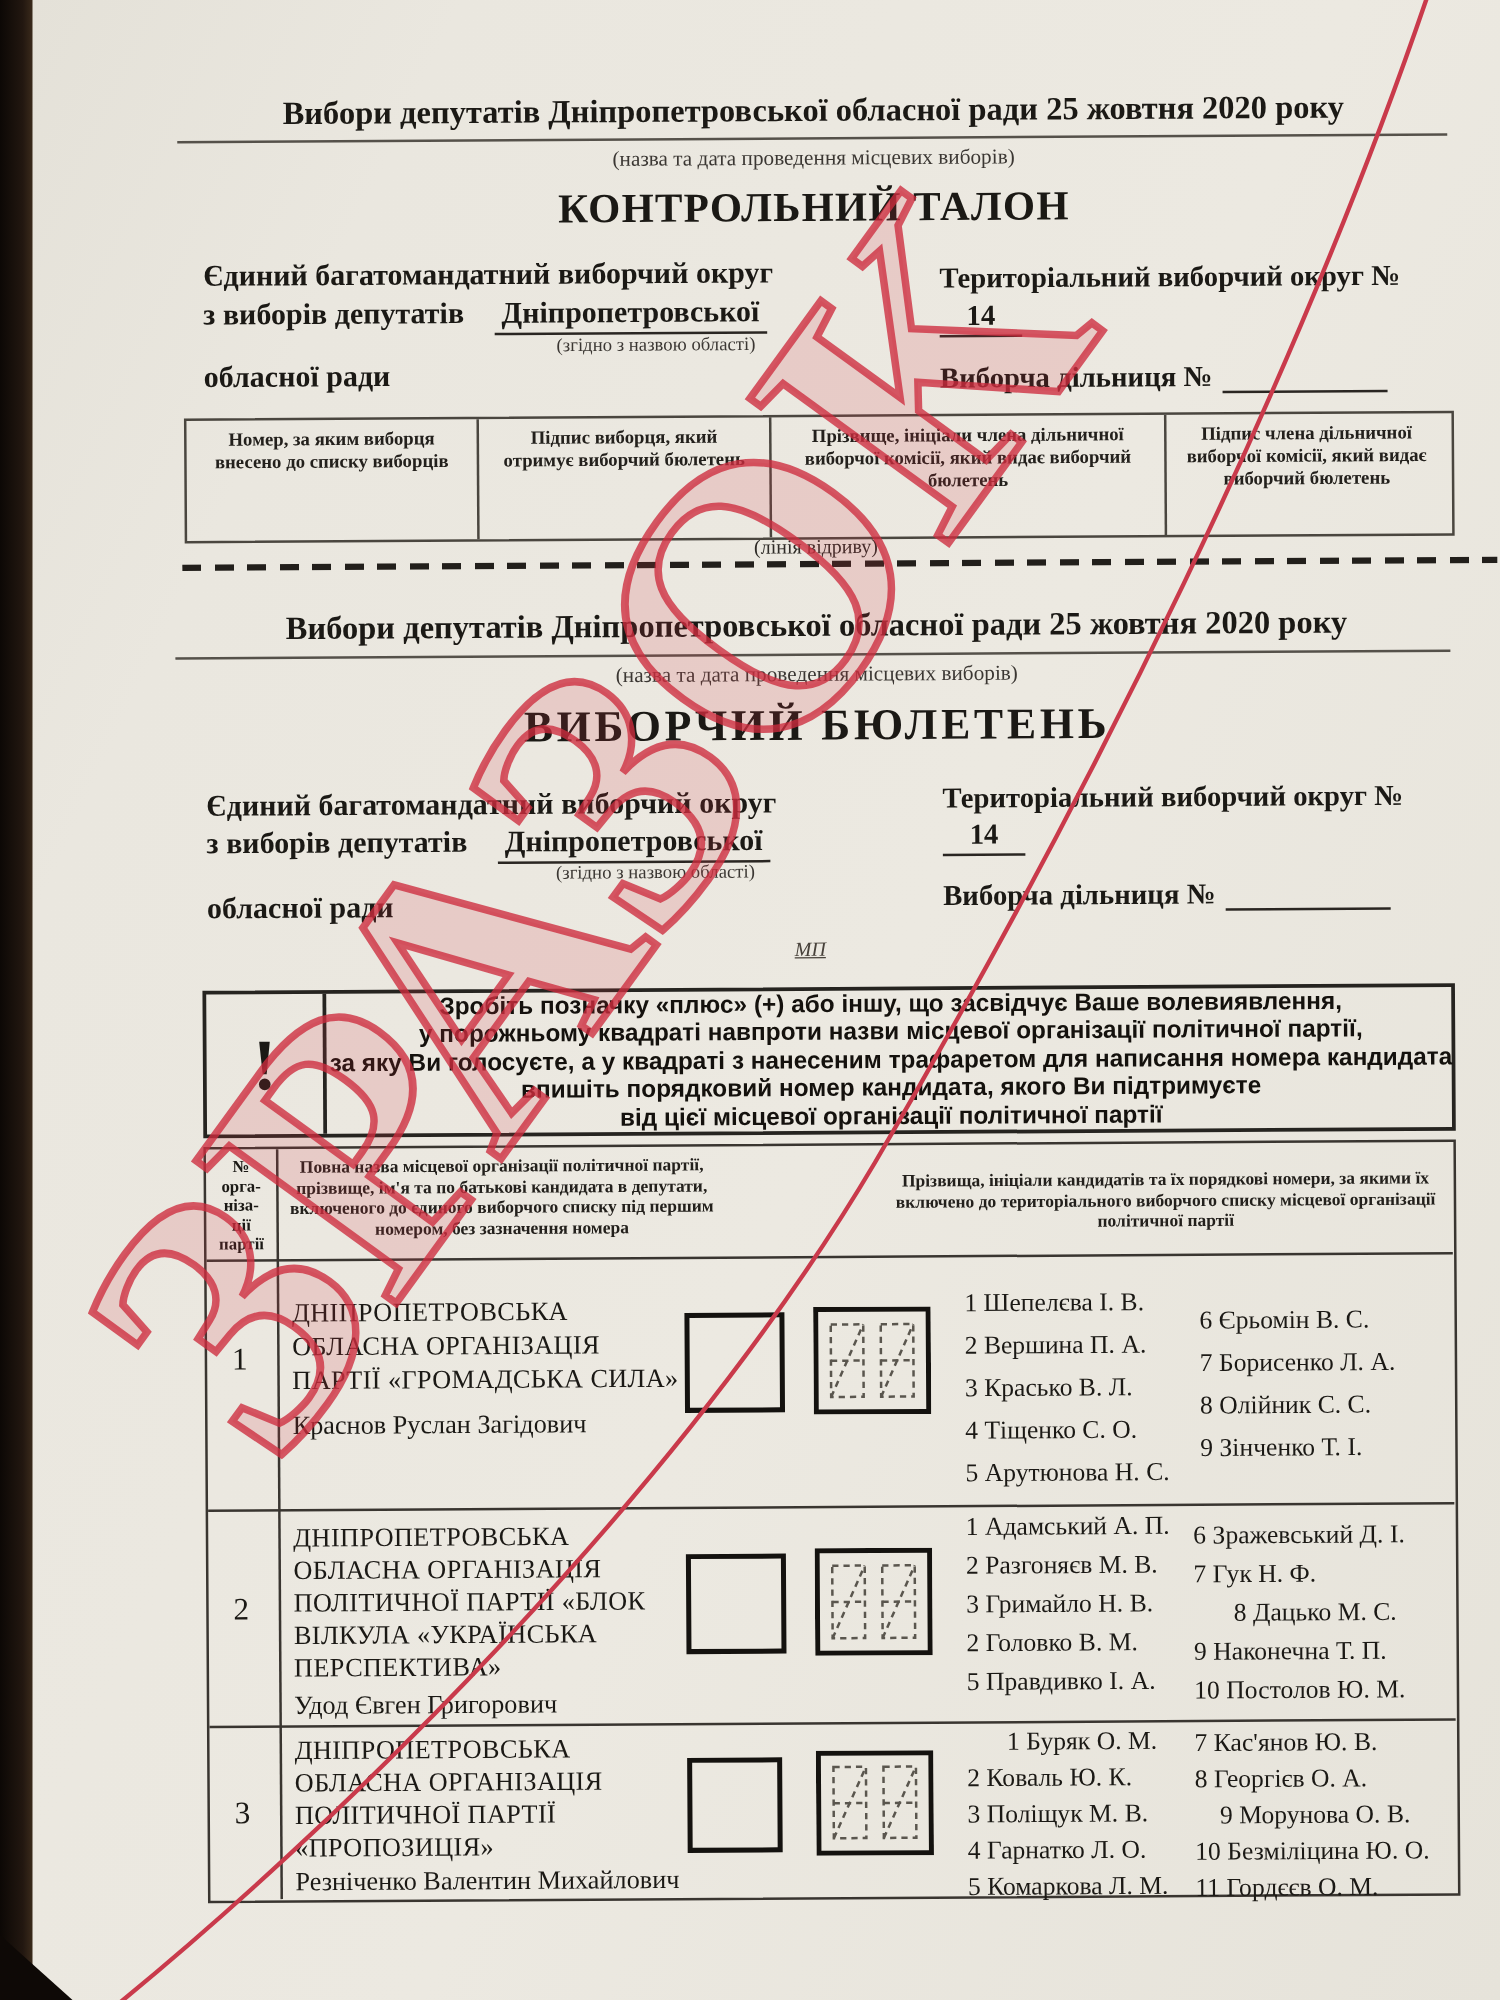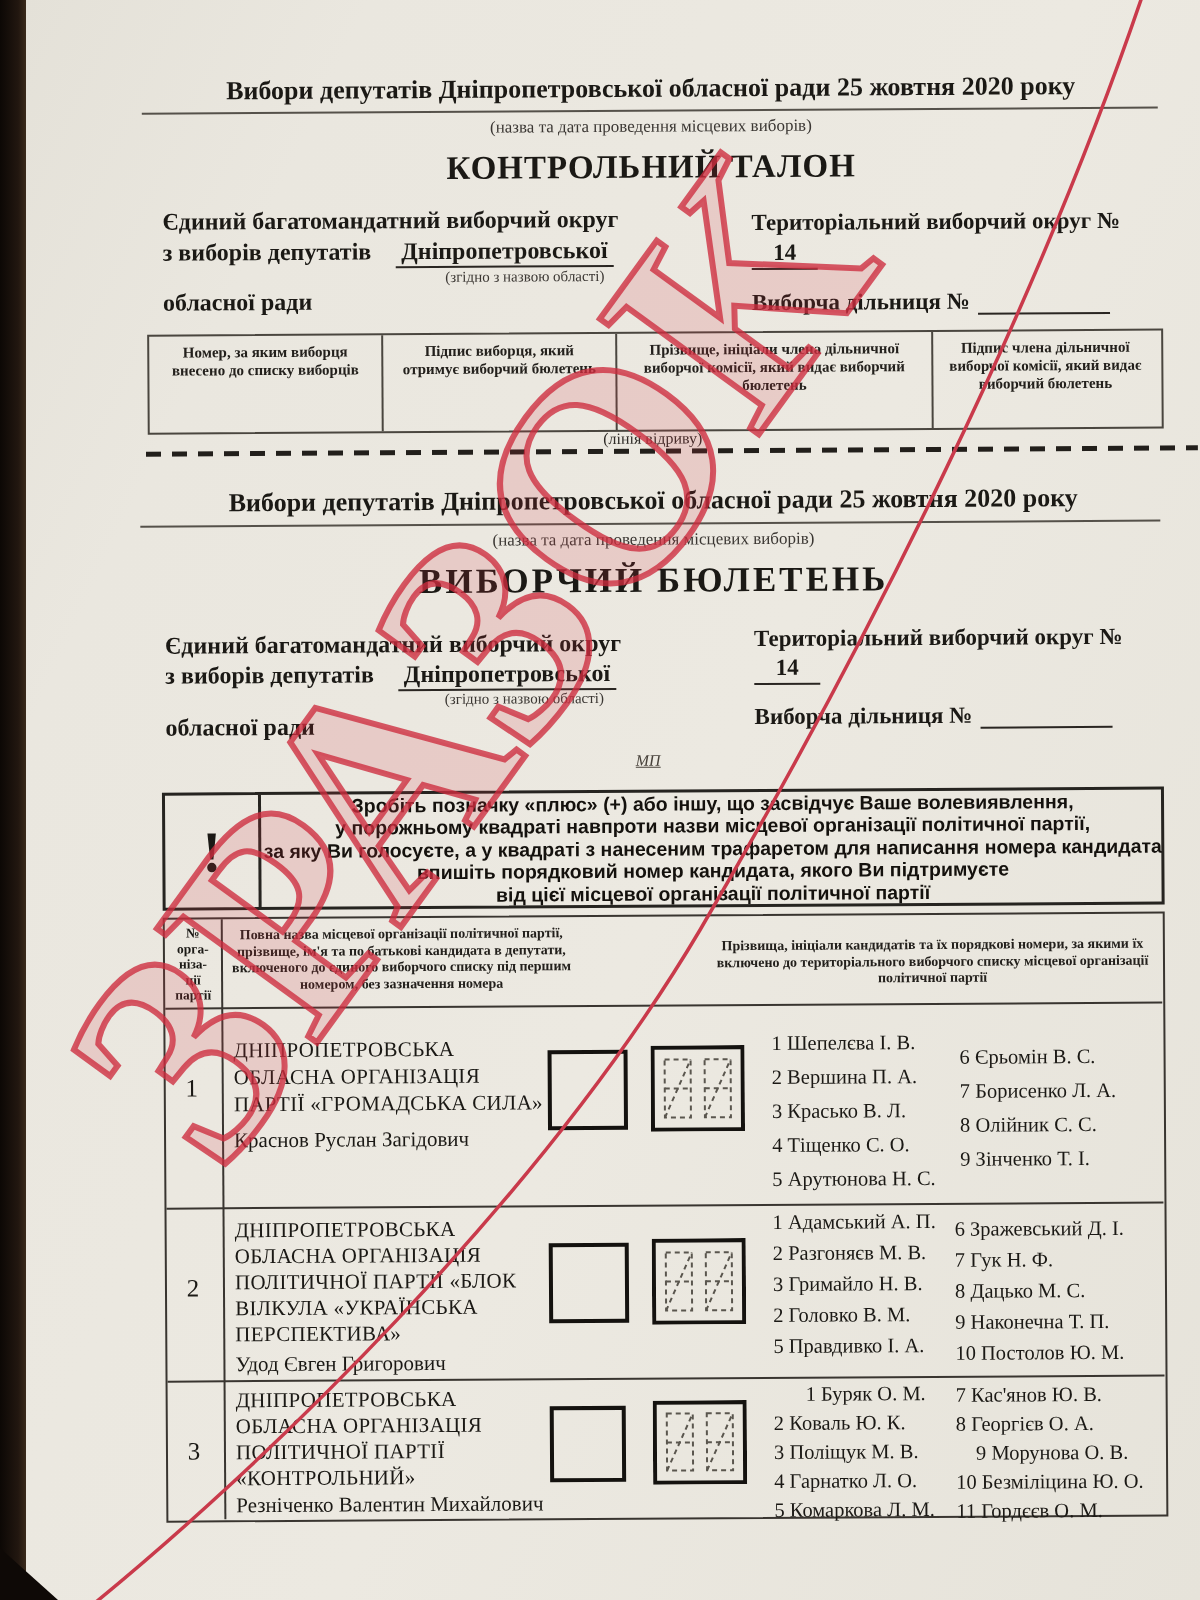--- a/index.html
+++ b/index.html
@@ -182,29 +182,29 @@
       </g>
     </svg>
   </div>
   <div class="abs serif cand" style="left:770px;top:1212px;">1 Адамський А. П.</div>
   <div class="abs serif cand" style="left:770px;top:1243px;text-align:center;">2 Разгоняєв М. В.</div>
   <div class="abs serif cand" style="left:770px;top:1274px;">3 Гримайло Н. В.</div>
   <div class="abs serif cand" style="left:770px;top:1305px;">2 Головко В. М.</div>
   <div class="abs serif cand" style="left:770px;top:1336px;">5 Правдивко І. А.</div>
   <div class="abs serif cand" style="left:952px;top:1220px;">6 Зражевський Д. І.</div>
   <div class="abs serif cand" style="left:952px;top:1251px;">7 Гук Н. Ф.</div>
-  <div class="abs serif cand" style="left:952px;top:1282px;">8 Дацько М. С.</div>
+  <div class="abs serif cand" style="left:984px;top:1282px;">8 Дацько М. С.</div>
   <div class="abs serif cand" style="left:952px;top:1313px;">9 Наконечна Т. П.</div>
   <div class="abs serif cand" style="left:952px;top:1344px;">10 Постолов Ю. М.</div>
 
   <div class="abs serif row-num" style="left:162px;top:1435px;">3</div>
   <div class="abs serif party-line" style="top:1386px;">ДНІПРОПЕТРОВСЬКА</div>
   <div class="abs serif party-line" style="top:1412px;">ОБЛАСНА ОРГАНІЗАЦІЯ</div>
   <div class="abs serif party-line" style="top:1438px;">ПОЛІТИЧНОЇ ПАРТІЇ</div>
-  <div class="abs serif party-line" style="top:1464px;">«КОНТРОЛЬНИЙ»</div>
+  <div class="abs serif party-line" style="top:1464px;">«ПРОПОЗИЦІЯ»</div>
   <div class="abs serif leader" style="top:1491px;">Резніченко Валентин Михайлович</div>
   <div class="abs vote-sq" style="left:546px;top:1406px;width:76px;height:76px;"></div>
   <div class="abs" style="left:649px;top:1401px;">
     <svg width="94" height="84" viewBox="0 0 94 84">
       <rect x="2" y="2" width="90" height="80" fill="none" stroke="#14120f" stroke-width="4"></rect>
       <g stroke="#5a564e" stroke-width="2" fill="none" stroke-dasharray="5 4">
         <rect x="14" y="13" width="26" height="57"></rect>
           <line x1="14" y1="70" x2="40" y2="13"></line>
           <line x1="14" y1="42" x2="40" y2="42"></line>
         <rect x="54" y="13" width="26" height="57"></rect>

